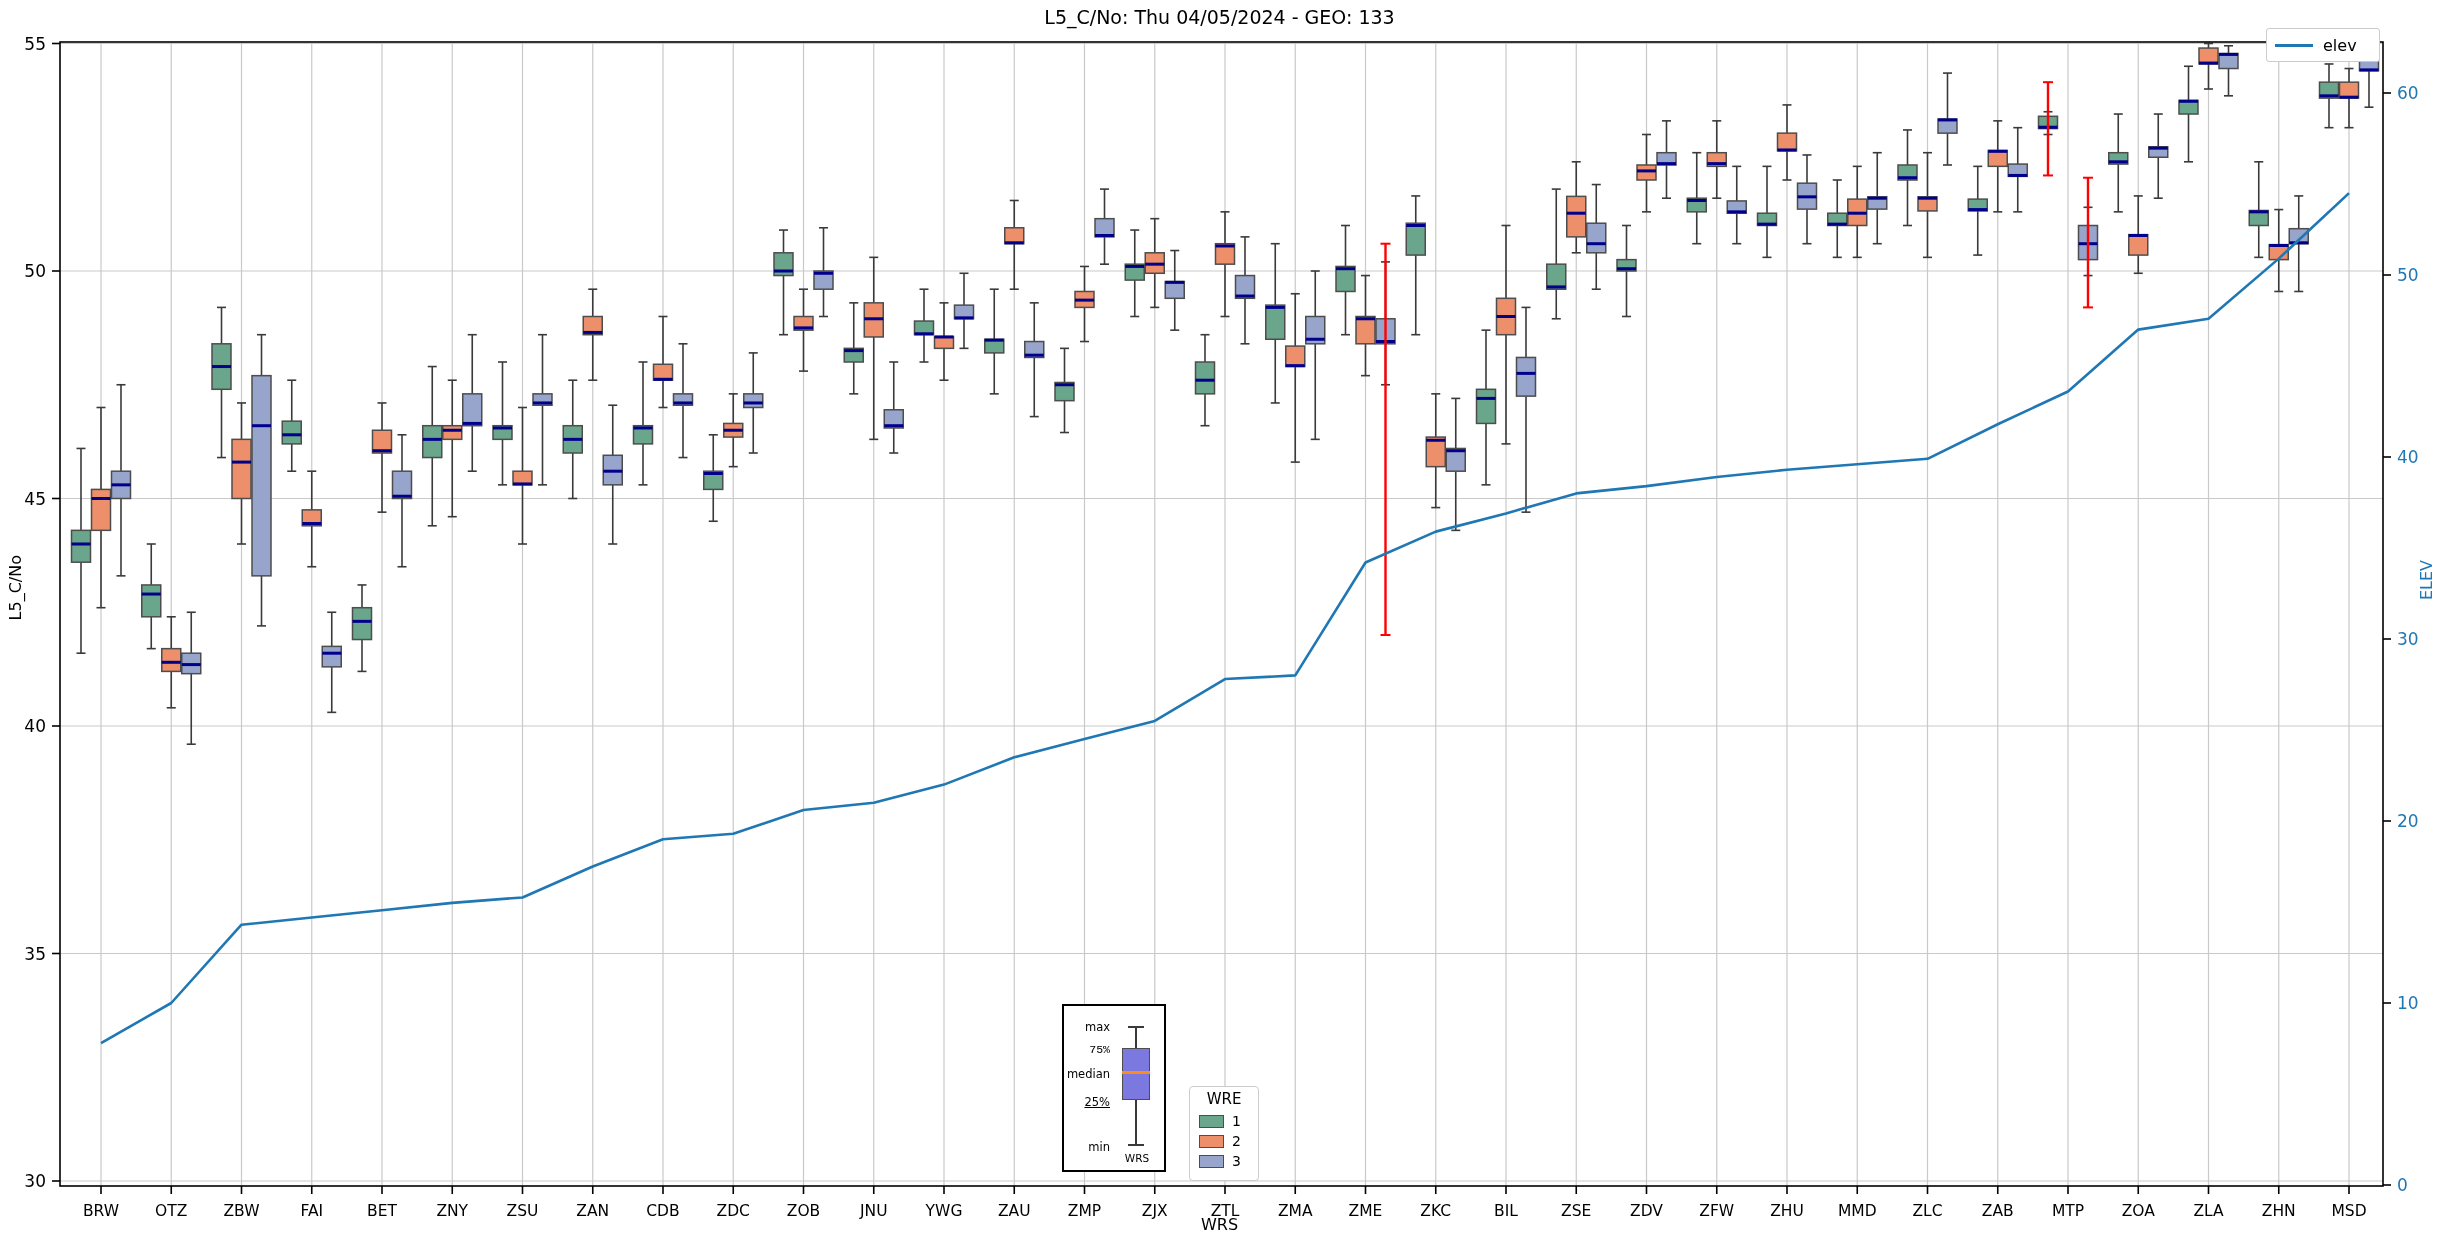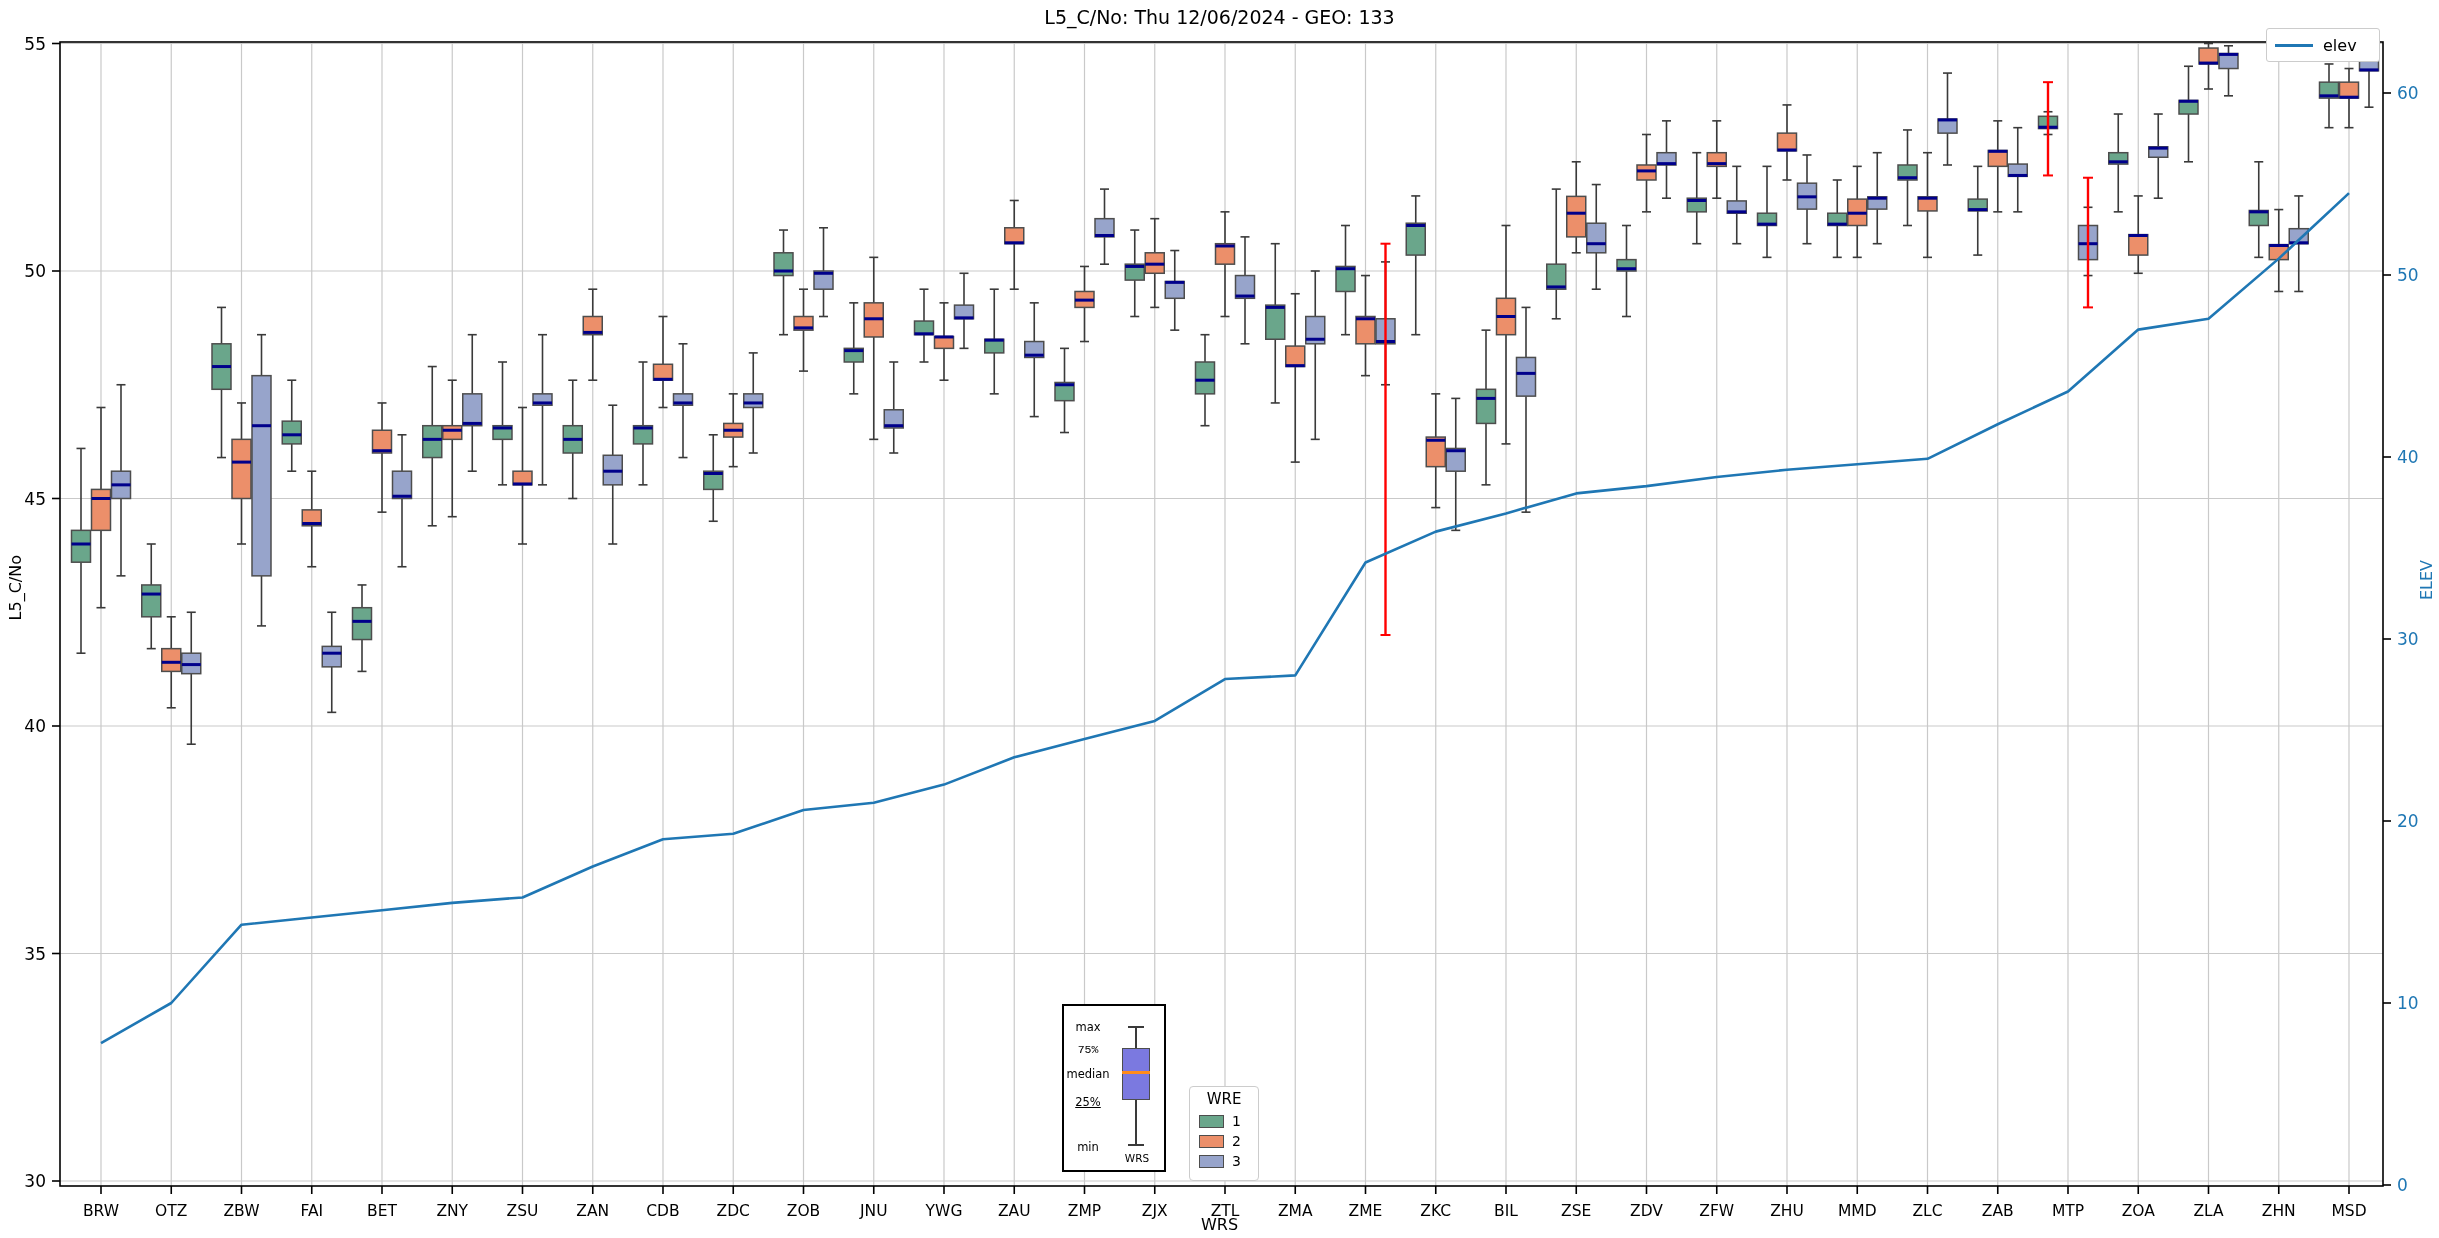--- a/index.html
+++ b/index.html
@@ -13,21 +13,21 @@
   #xlab{left:0;right:0;bottom:4px;text-align:center;}
   .legend-elev{position:absolute;left:2266px;top:28px;width:114px;height:34px;background:#fff;border:1px solid #cccccc;border-radius:3px;display:flex;align-items:center;gap:10px;padding:0 8px;box-sizing:border-box;}
   .legend-elev .lline{width:38px;height:3px;background:#1f77b4;flex:0 0 auto;}
   .legend-elev .ltxt{font-size:16px;color:#000;}
   .legend-wre{position:absolute;left:1189px;top:1086px;width:70px;height:95px;background:#fff;border:1px solid #cccccc;border-radius:4px;box-sizing:border-box;padding:3px 0 10px 0;}
   .legend-wre .wttl{text-align:center;font-size:15px;margin-bottom:3px;}
   .legend-wre .wrow{display:flex;align-items:center;gap:8px;padding:2px 0 2px 9px;}
   .legend-wre .sw{width:25px;height:13px;border:1px solid #4d4d4d;box-sizing:border-box;}
   .legend-wre .wlbl{font-size:14px;}
   .legend-stats{position:absolute;left:1062px;top:1004px;width:104px;height:168px;background:#fff;border:2px solid #000;box-sizing:border-box;}
-  .legend-stats .slbl{position:absolute;font-size:11.5px;color:#000;text-align:center;width:44px;}
+  .legend-stats .slbl{position:absolute;font-size:11.5px;color:#000;text-align:right;width:44px;}
   .ls-el{position:absolute;}
   .legend-stats .swrs{position:absolute;left:50px;width:46px;text-align:center;font-size:10.5px;bottom:6px;}
 </style>
 </head>
 <body>
 
 <div id="fig">
   <svg id="plot-svg" width="2439" height="1238" viewBox="0 0 2439 1238">
       <line x1="60" y1="1181" x2="2383" y2="1181" stroke="#c9c9c9" stroke-width="1.2"></line>
       <line x1="60" y1="953.5" x2="2383" y2="953.5" stroke="#c9c9c9" stroke-width="1.2"></line>
@@ -754,21 +754,21 @@
       <line x1="2138.25" y1="1186" x2="2138.25" y2="1194" stroke="#000000" stroke-width="1.6"></line>
       <text x="2138.25" y="1216" text-anchor="middle" font-size="15.5" fill="#000" font-family="DejaVu Sans, Liberation Sans, sans-serif">ZOA</text>
       <line x1="2208.5" y1="1186" x2="2208.5" y2="1194" stroke="#000000" stroke-width="1.6"></line>
       <text x="2208.5" y="1216" text-anchor="middle" font-size="15.5" fill="#000" font-family="DejaVu Sans, Liberation Sans, sans-serif">ZLA</text>
       <line x1="2278.75" y1="1186" x2="2278.75" y2="1194" stroke="#000000" stroke-width="1.6"></line>
       <text x="2278.75" y="1216" text-anchor="middle" font-size="15.5" fill="#000" font-family="DejaVu Sans, Liberation Sans, sans-serif">ZHN</text>
       <line x1="2349" y1="1186" x2="2349" y2="1194" stroke="#000000" stroke-width="1.6"></line>
       <text x="2349" y="1216" text-anchor="middle" font-size="15.5" fill="#000" font-family="DejaVu Sans, Liberation Sans, sans-serif">MSD</text>
     </svg>
 
-  <div class="ttl">L5_C/No: Thu 12/06/2024 - GEO: 133</div>
+  <div class="ttl">L5_C/No: Thu 04/05/2024 - GEO: 133</div>
   <div id="ylab-left" class="axlab vert">L5_C/No</div>
   <div id="ylab-right" class="axlab vert">ELEV</div>
   <div id="xlab" class="axlab">WRS</div>
 
   <div class="legend-elev">
     <span class="lline"></span>
     <span class="ltxt">elev</span>
   </div>
 
   <div class="legend-wre">

